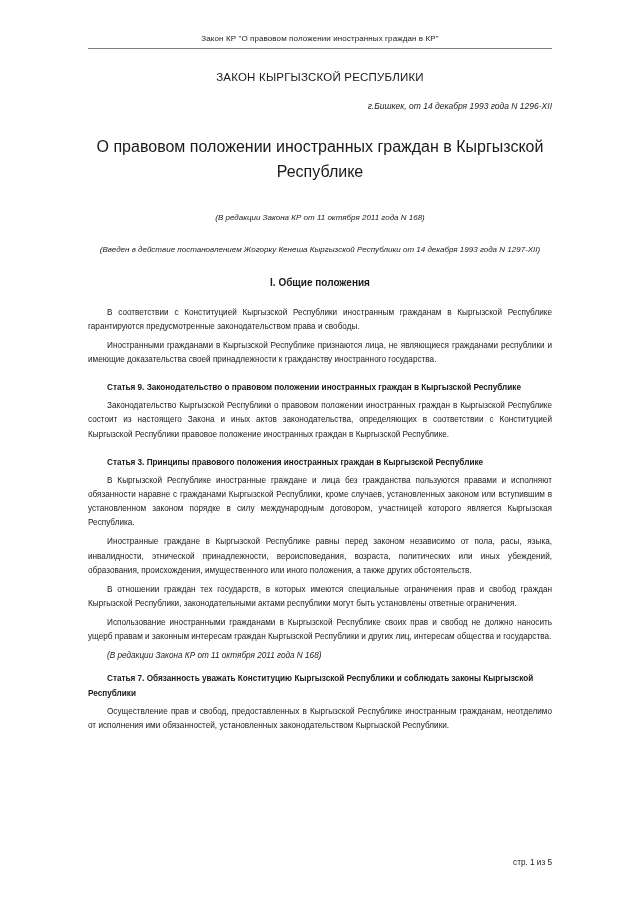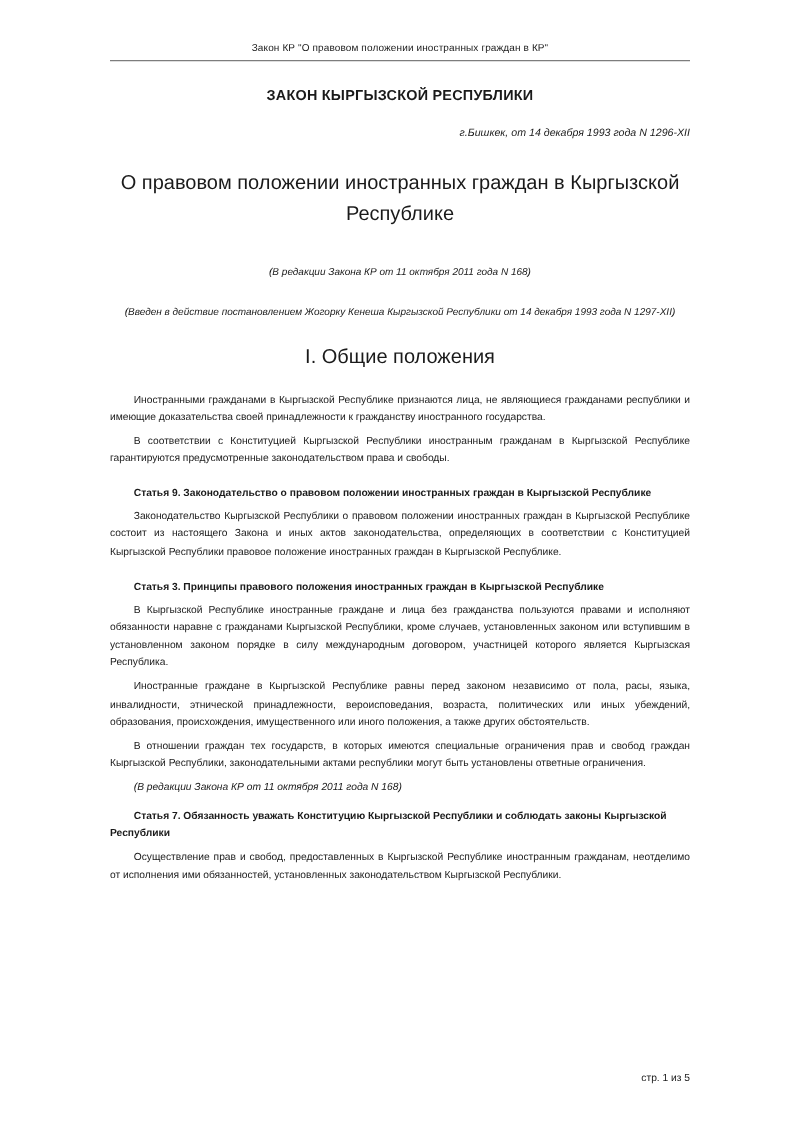--- a/index.html
+++ b/index.html
@@ -30,21 +30,21 @@
     padding-bottom: 5px;
   }
   .head-rule {
     border: 0;
     border-top: 1px solid #7d7d7d;
     margin: 0 0 22px 0;
   }
   .doc-title {
     text-align: center;
     font-size: 11.5px;
-    font-weight: bold;
+    font-weight: normal;
     letter-spacing: 0.2px;
     margin: 0 0 18px 0;
   }
   .doc-place {
     text-align: right;
     font-size: 8.5px;
     font-style: italic;
     margin: 0 0 24px 0;
   }
   .doc-subject {
@@ -60,22 +60,22 @@
     font-style: italic;
     line-height: 1.75;
     margin: 0 0 18px 0;
   }
   .doc-note.wide {
     padding: 0 4px;
     margin-bottom: 20px;
   }
   .section-heading {
     text-align: center;
-    font-size: 16px;
-    font-weight: normal;
+    font-size: 10px;
+    font-weight: bold;
     margin: 0 0 18px 0;
   }
   .article-heading {
     font-size: 8.2px;
     font-weight: bold;
     line-height: 1.75;
     text-indent: 19px;
     margin: 0 0 4px 0;
     text-align: left;
   }
@@ -113,36 +113,37 @@
   <h1 class="doc-title">ЗАКОН КЫРГЫЗСКОЙ РЕСПУБЛИКИ</h1>
   <div class="doc-place">г.Бишкек, от 14 декабря 1993 года N 1296-XII</div>
   <h2 class="doc-subject">О правовом положении иностранных граждан в Кыргызской Республике</h2>
 
   <div class="doc-note">(В редакции Закона КР от 11 октября 2011 года N 168)</div>
   <div class="doc-note wide">(Введен в действие постановлением Жогорку Кенеша Кыргызской Республики от 14 декабря 1993 года N 1297-XII)</div>
 
   <h3 class="section-heading">I. Общие положения</h3>
 
   <div>
+    <p class="para">В соответствии с Конституцией Кыргызской Республики иностранным гражданам в Кыргызской Республике гарантируются предусмотренные законодательством права и свободы.</p>
     <p class="para">Иностранными гражданами в Кыргызской Республике признаются лица, не являющиеся гражданами республики и имеющие доказательства своей принадлежности к гражданству иностранного государства.</p>
-    <p class="para">В соответствии с Конституцией Кыргызской Республики иностранным гражданам в Кыргызской Республике гарантируются предусмотренные законодательством права и свободы.</p>
   </div>
   <div class="block-gap"></div>
 
   <div>
     <div class="article-heading">Статья 9. Законодательство о правовом положении иностранных граждан в Кыргызской Республике</div>
     <p class="para">Законодательство Кыргызской Республики о правовом положении иностранных граждан в Кыргызской Республике состоит из настоящего Закона и иных актов законодательства, определяющих в соответствии с Конституцией Кыргызской Республики правовое положение иностранных граждан в Кыргызской Республике.</p>
   </div>
   <div class="block-gap"></div>
 
   <div>
     <div class="article-heading">Статья 3. Принципы правового положения иностранных граждан в Кыргызской Республике</div>
     <p class="para">В Кыргызской Республике иностранные граждане и лица без гражданства пользуются правами и исполняют обязанности наравне с гражданами Кыргызской Республики, кроме случаев, установленных законом или вступившим в установленном законом порядке в силу международным договором, участницей которого является Кыргызская Республика.</p>
     <p class="para">Иностранные граждане в Кыргызской Республике равны перед законом независимо от пола, расы, языка, инвалидности, этнической принадлежности, вероисповедания, возраста, политических или иных убеждений, образования, происхождения, имущественного или иного положения, а также других обстоятельств.</p>
     <p class="para">В отношении граждан тех государств, в которых имеются специальные ограничения прав и свобод граждан Кыргызской Республики, законодательными актами республики могут быть установлены ответные ограничения.</p>
+    <p class="para">Использование иностранными гражданами в Кыргызской Республике своих прав и свобод не должно наносить ущерб правам и законным интересам граждан Кыргызской Республики и других лиц, интересам общества и государства.</p>
     <p class="para amend">(В редакции Закона КР от 11 октября 2011 года N 168)</p>
   </div>
 
   <div>
     <div class="article-heading">Статья 7. Обязанность уважать Конституцию Кыргызской Республики и соблюдать законы Кыргызской Республики</div>
     <p class="para">Осуществление прав и свобод, предоставленных в Кыргызской Республике иностранным гражданам, неотделимо от исполнения ими обязанностей, установленных законодательством Кыргызской Республики.</p>
   </div>
 
   <div class="footer">стр. 1 из 5</div>
 

